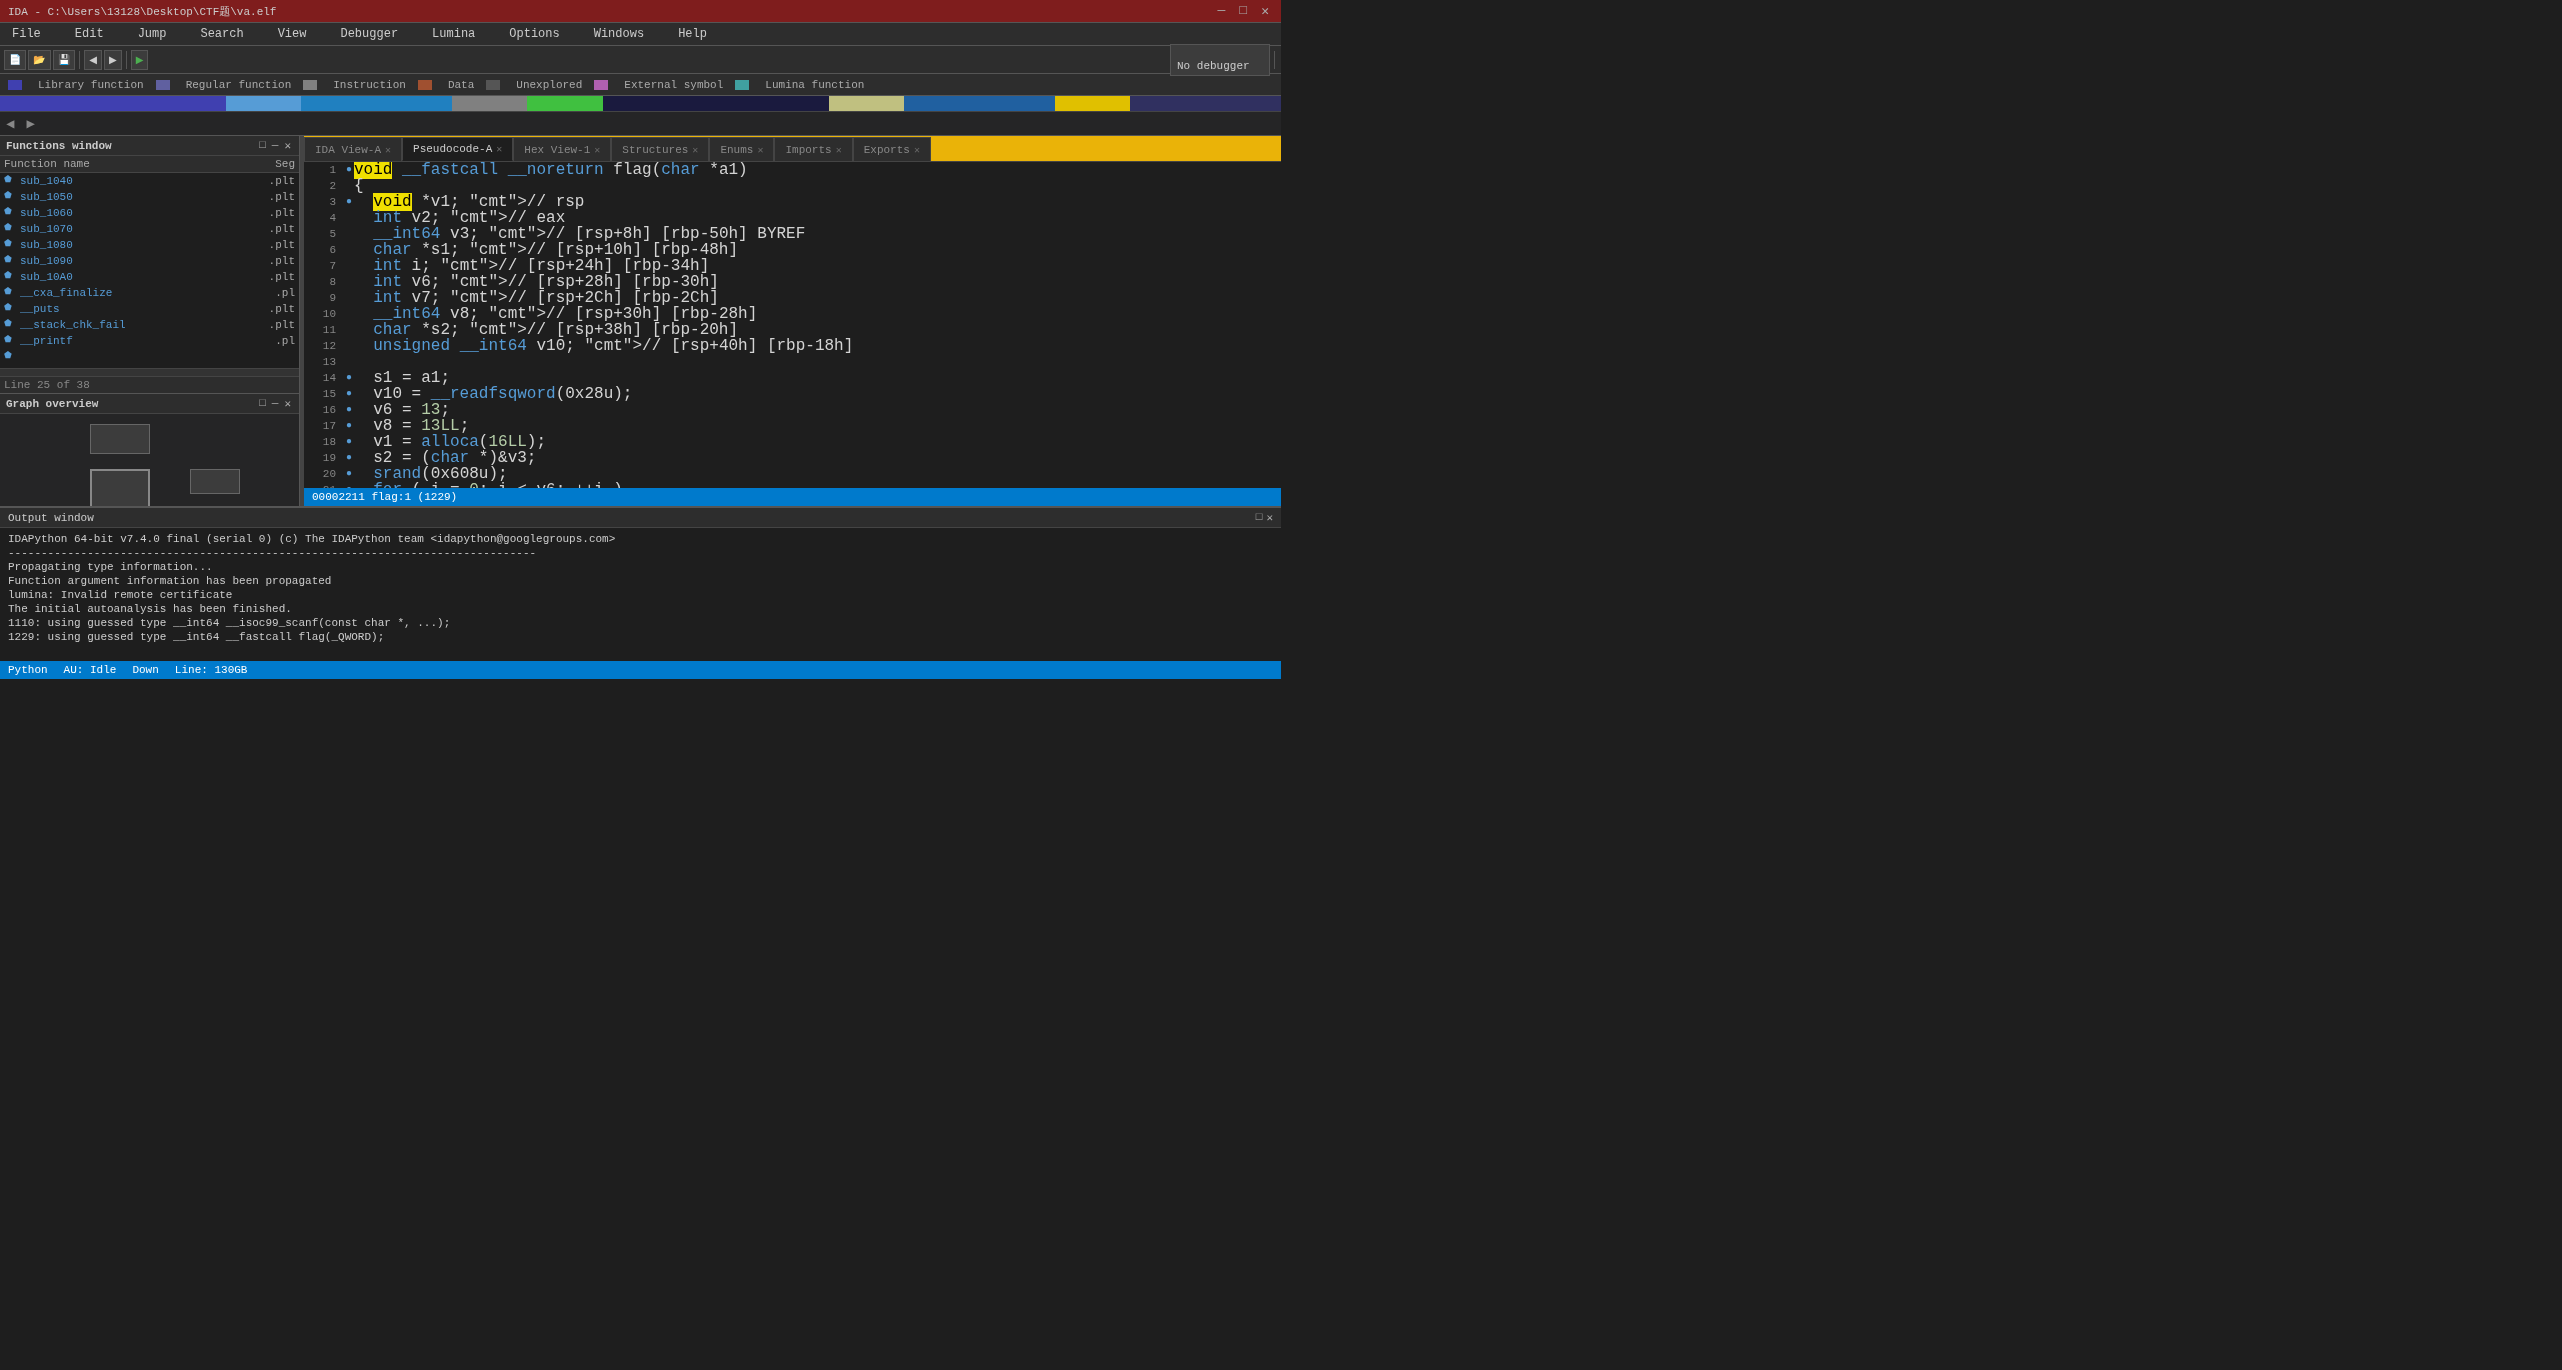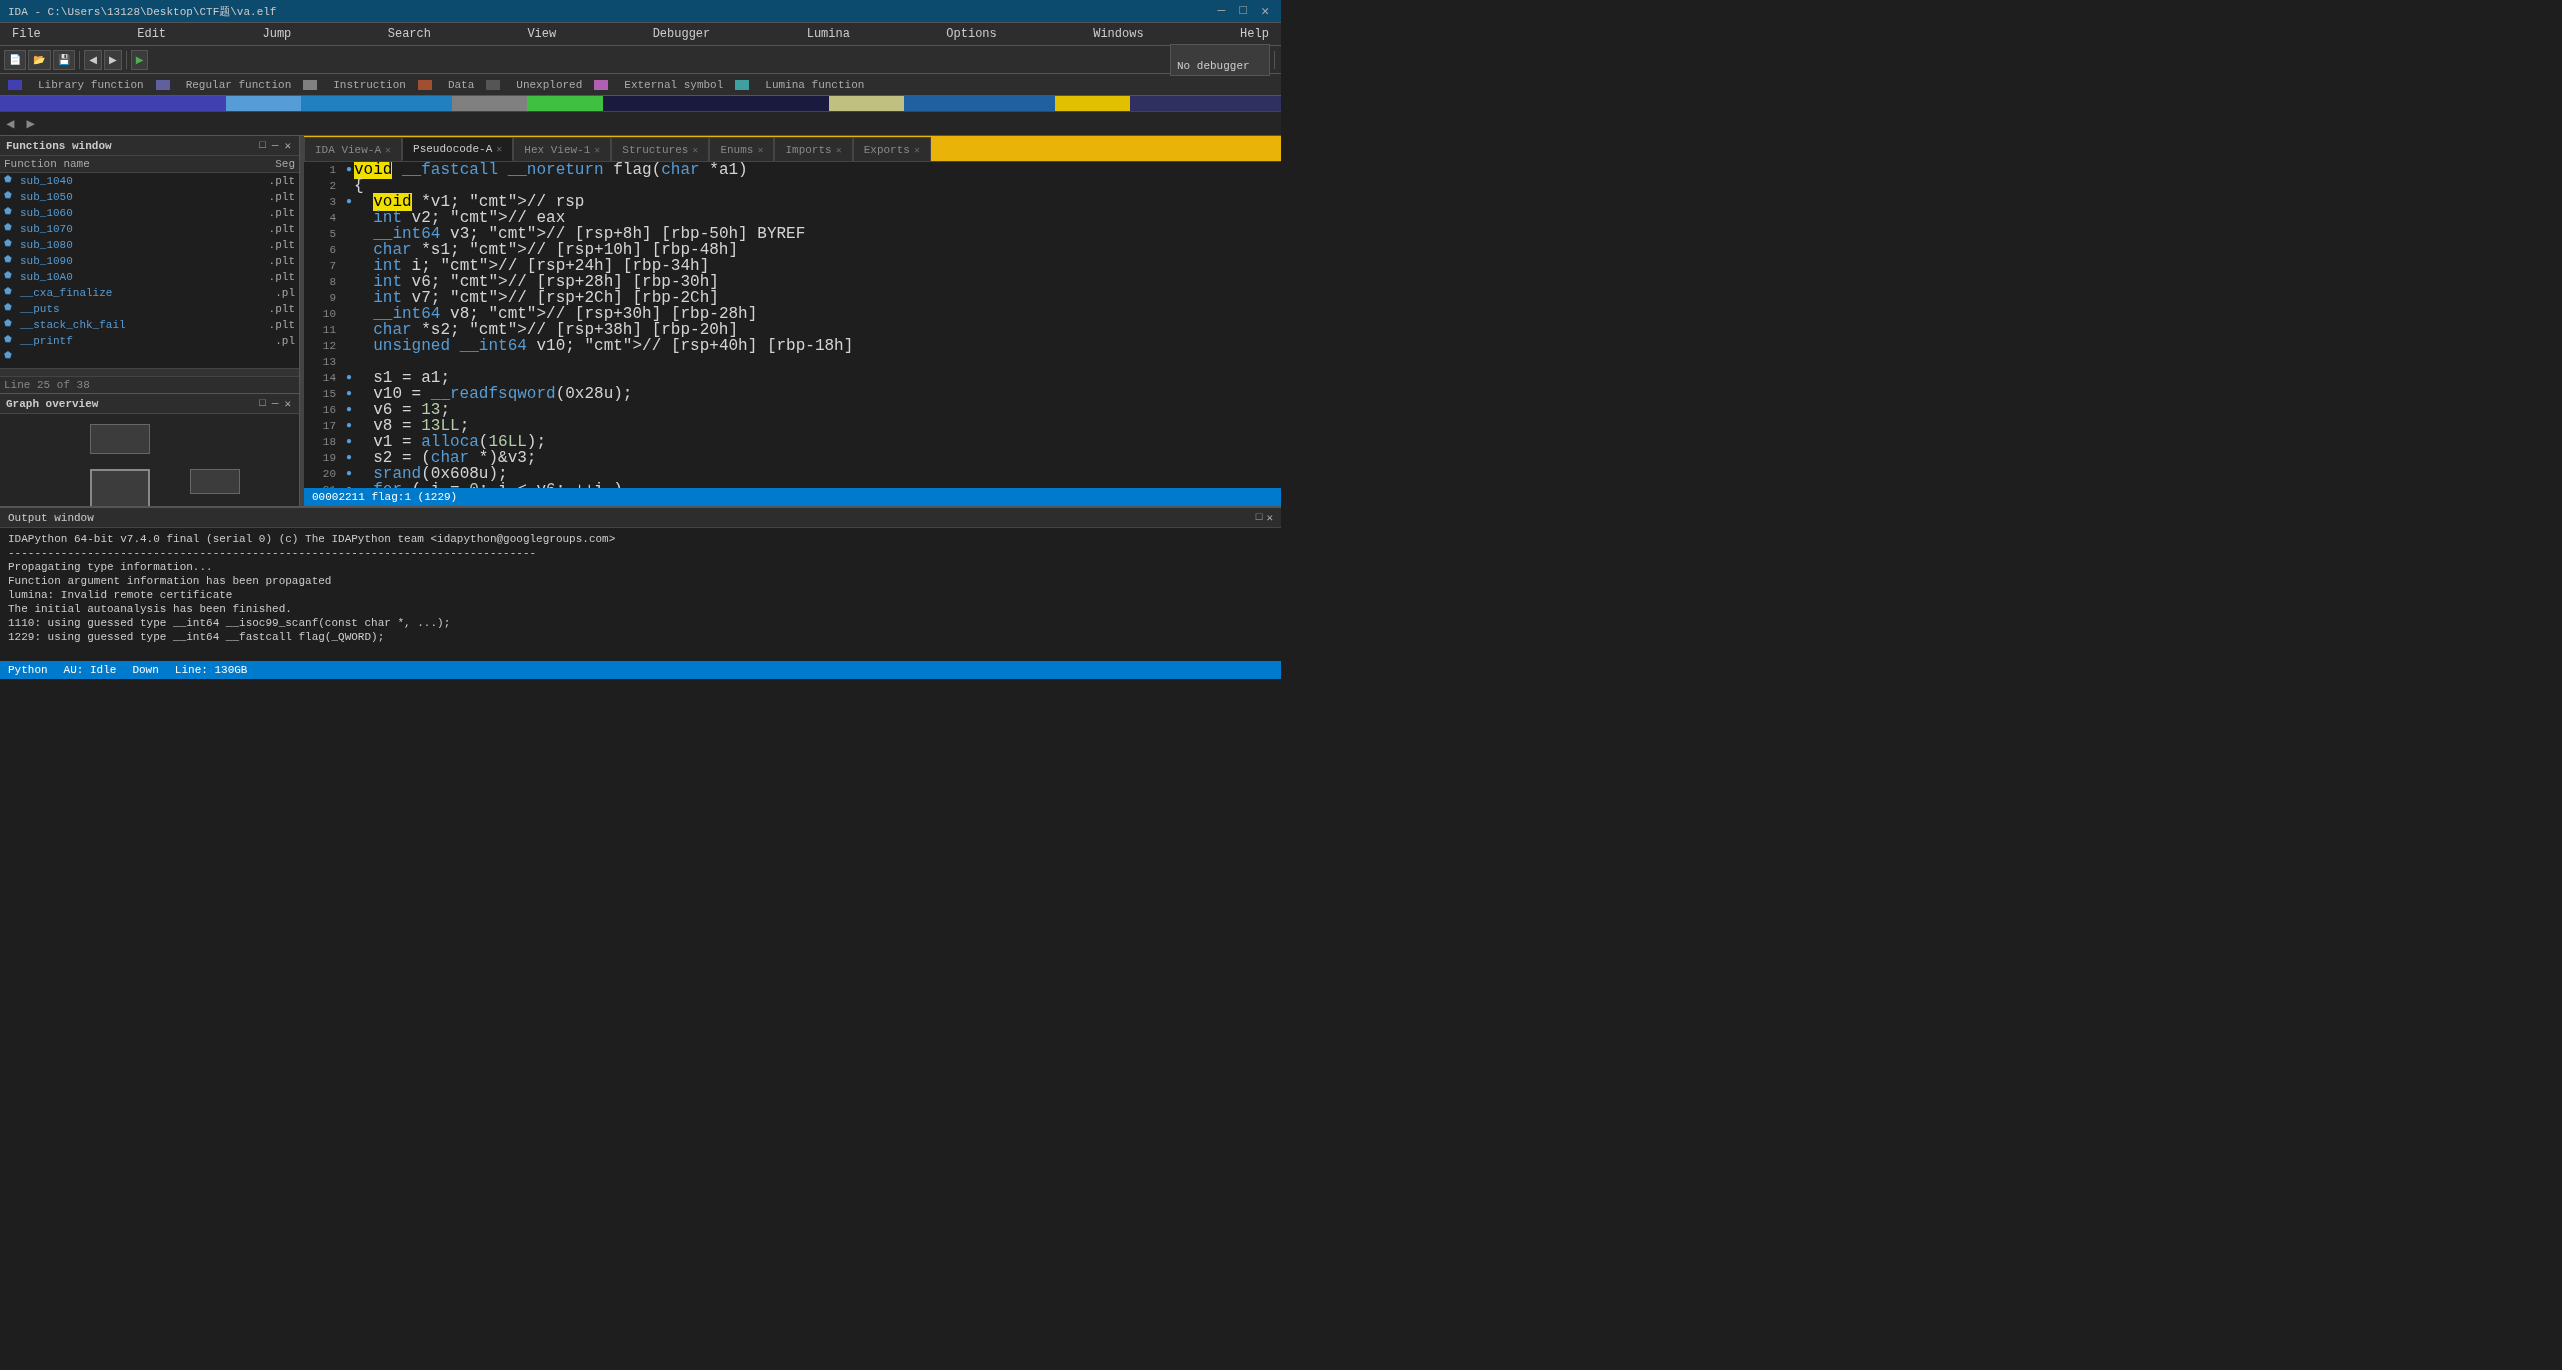--- a/index.html
+++ b/index.html
@@ -9,41 +9,40 @@
       background: #1e1e1e;
       color: #d4d4d4;
       overflow: hidden;
       width: 1281px;
       height: 685px;
       transform-origin: top left;
     }
 
     
     #title-bar {
-      background: #0c4a6e;
+      background: #7f1d1d;
       color: #cccccc;
       padding: 3px 8px;
       font-size: 11px;
       border-bottom: 1px solid #555;
       display: flex;
       align-items: center;
       justify-content: space-between;
     }
     #title-bar .title-text { font-size: 11px; }
     #title-bar .title-buttons { display: flex; gap: 6px; }
     #title-bar .title-btn { cursor: pointer; padding: 0 4px; font-size: 13px; color: #aaa; }
 
     
     #menu-bar {
       background: #2d2d2d;
       border-bottom: 1px solid #555;
       display: flex;
       padding: 2px 4px;
-      gap: 12px;
-      justify-content: space-between;
+      gap: 18px;
     }
     #menu-bar .menu-item {
       padding: 2px 8px;
       cursor: pointer;
       font-size: 12px;
       color: #cccccc;
     }
 
     
     #toolbar {

